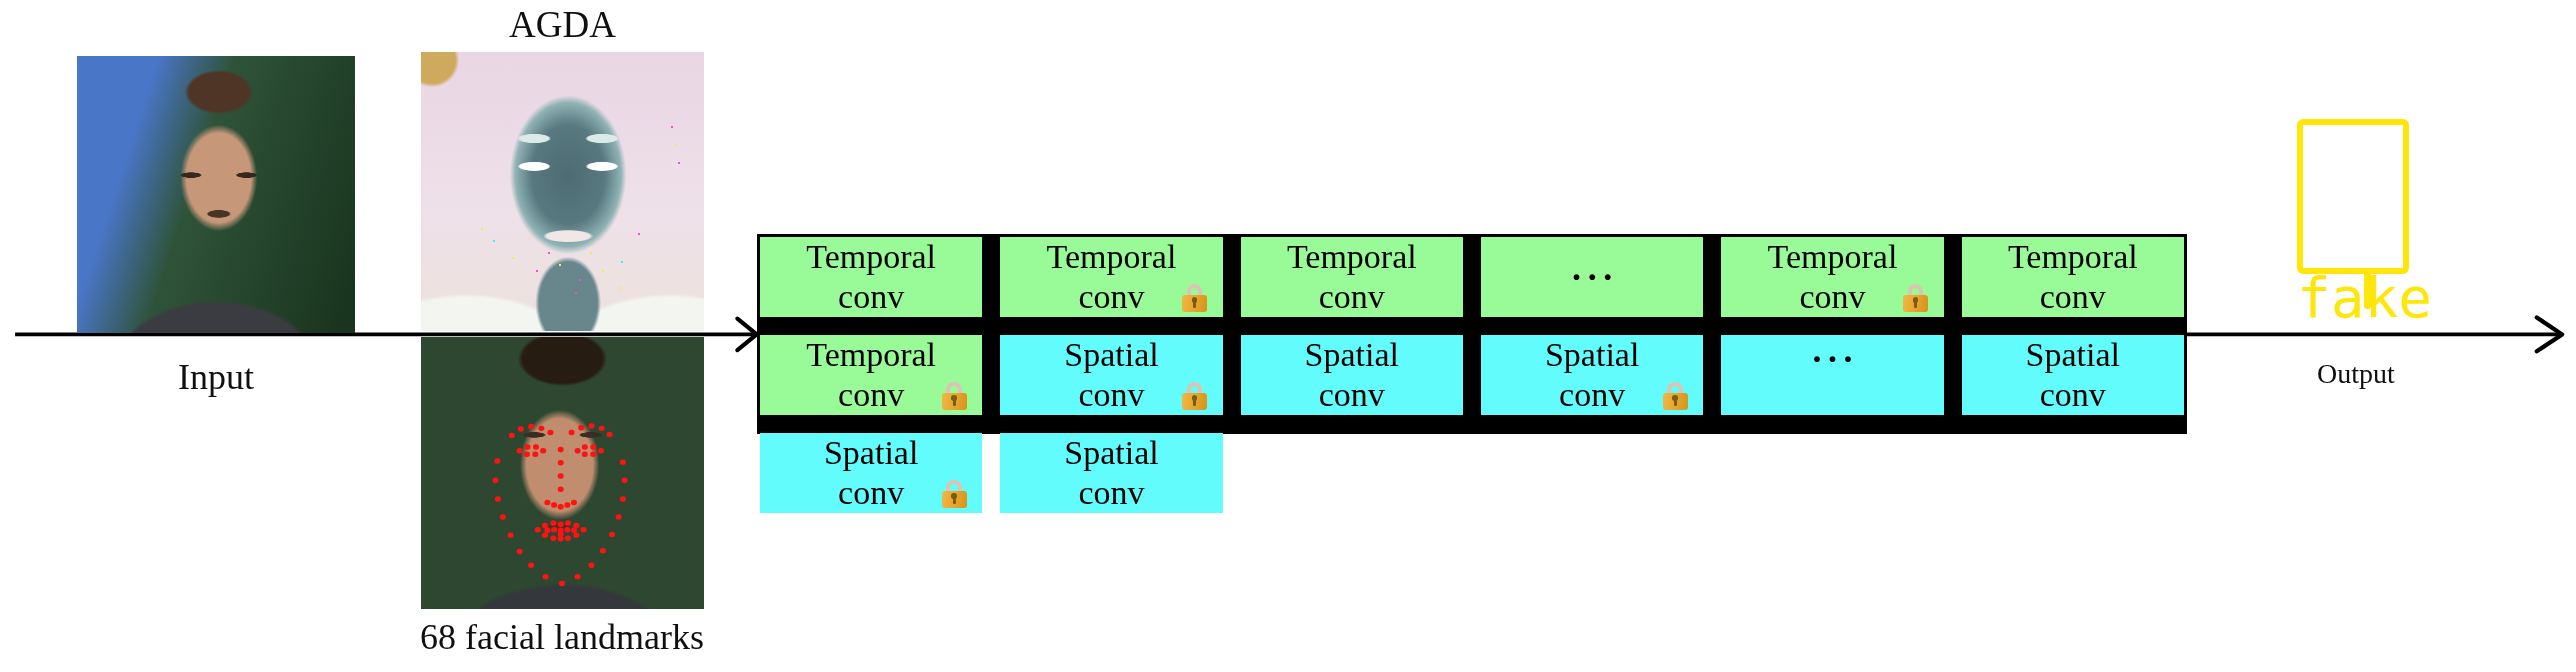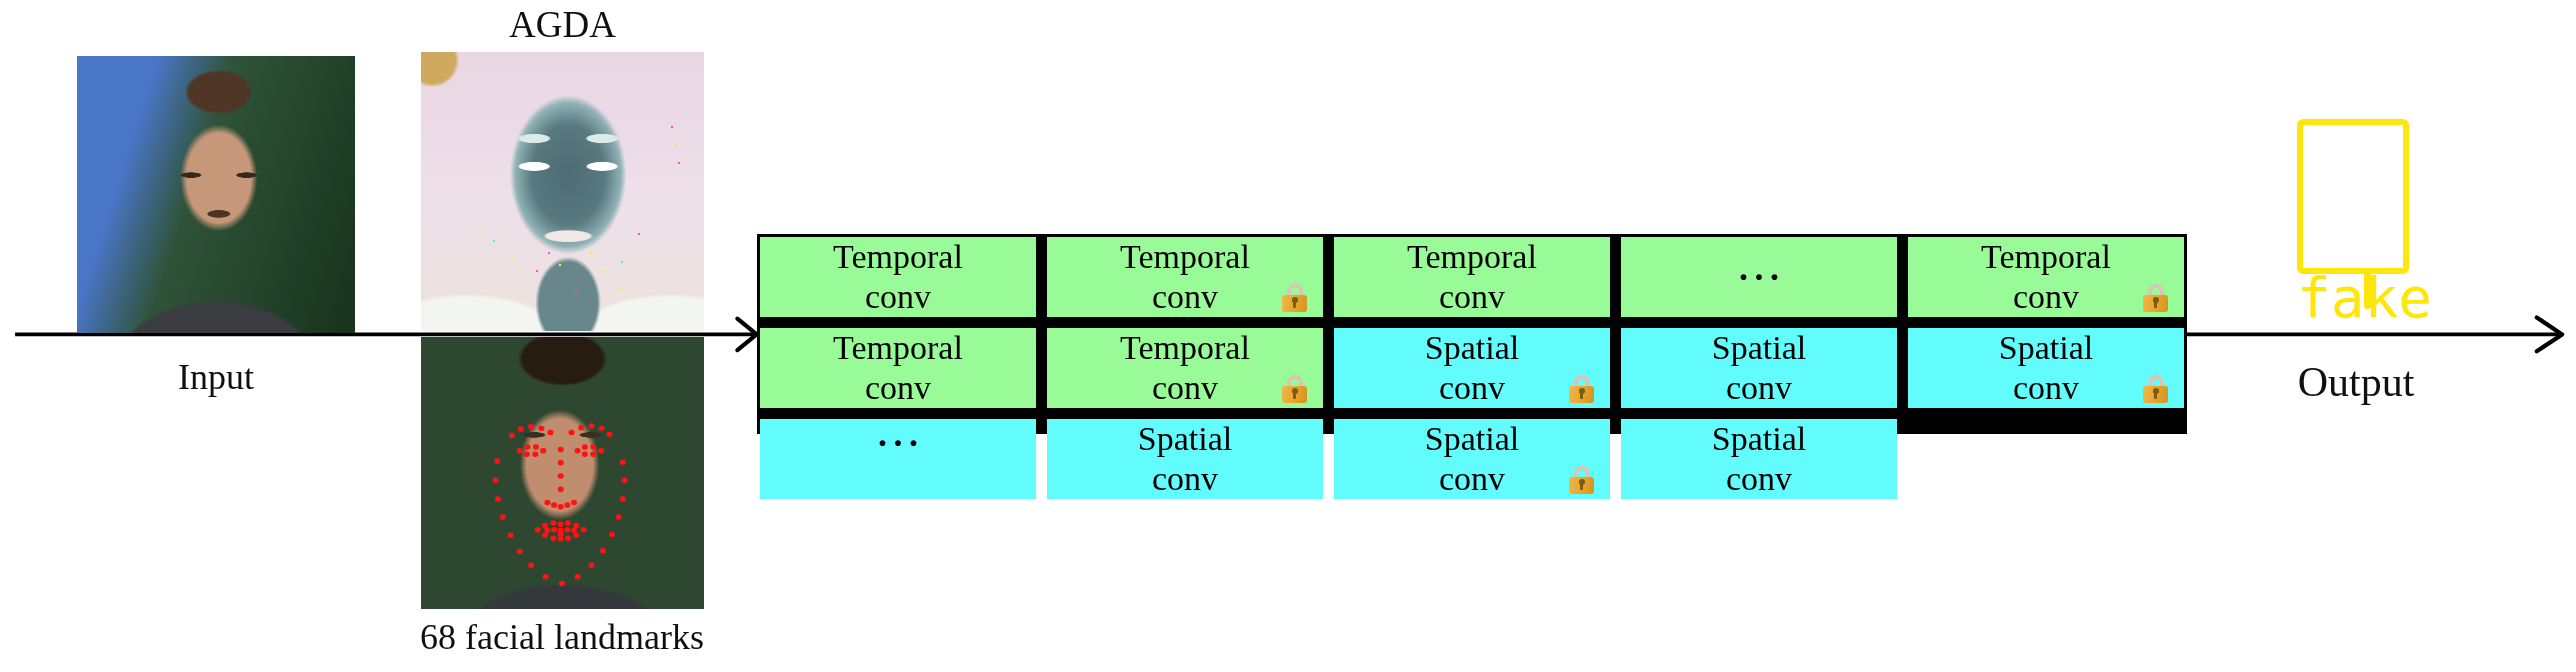--- a/index.html
+++ b/index.html
@@ -69,27 +69,27 @@
   .leader{position:absolute;left:147px;top:186px;width:6.6px;height:39px;
     background:var(--c-annotation_yellow,#ffe60a);border-radius:3px;}
   .fake{position:absolute;left:75px;top:179px;width:145px;text-align:center;
     font-family:"DejaVu Sans Mono",monospace;font-weight:normal;font-size:56px;line-height:1.25;
     color:var(--c-annotation_yellow,#ffe60a);}
 
   
   .lbl{position:absolute;z-index:3;color:#101010;text-align:center;line-height:1.15;}
   #agda-label{left:421px;width:283px;top:3.6px;font-size:37px;}
   #input-label{left:77px;width:278px;top:357px;font-size:36px;}
-  #output-label{left:2217px;width:278px;top:358px;font-size:42px;}
+  #output-label{left:2217px;width:278px;top:358px;font-size:28px;}
   #landmarks-label{left:381px;width:362px;top:617px;font-size:36px;text-align:center;}
 
   
   .grid{position:absolute;left:757px;top:234px;width:1430px;height:200px;z-index:2;
     background:#000;border:3.6px solid #000;
-    display:grid;grid-template-columns:repeat(5,1fr);grid-template-rows:1fr 1fr;gap:11px;}
+    display:grid;grid-template-columns:repeat(6,1fr);grid-template-rows:1fr 1fr;gap:18px;}
   .cell{position:relative;display:flex;flex-direction:column;align-items:center;justify-content:center;
     font-size:34px;line-height:40px;color:#000;}
   .cell.green{background:var(--c-temporal_green,#99fb98);}
   .cell.cyan{background:var(--c-spatial_cyan,#63fcfc);}
   .cell .dots{font-weight:700;font-size:36px;letter-spacing:3.6px;text-indent:3.6px;}
   .cell.cyan .dots{transform:translateY(-15.7px);}
 
   
   .lock{position:absolute;right:15.7px;top:47px;width:25px;height:28px;}
   .lock i{display:block;position:absolute;}

